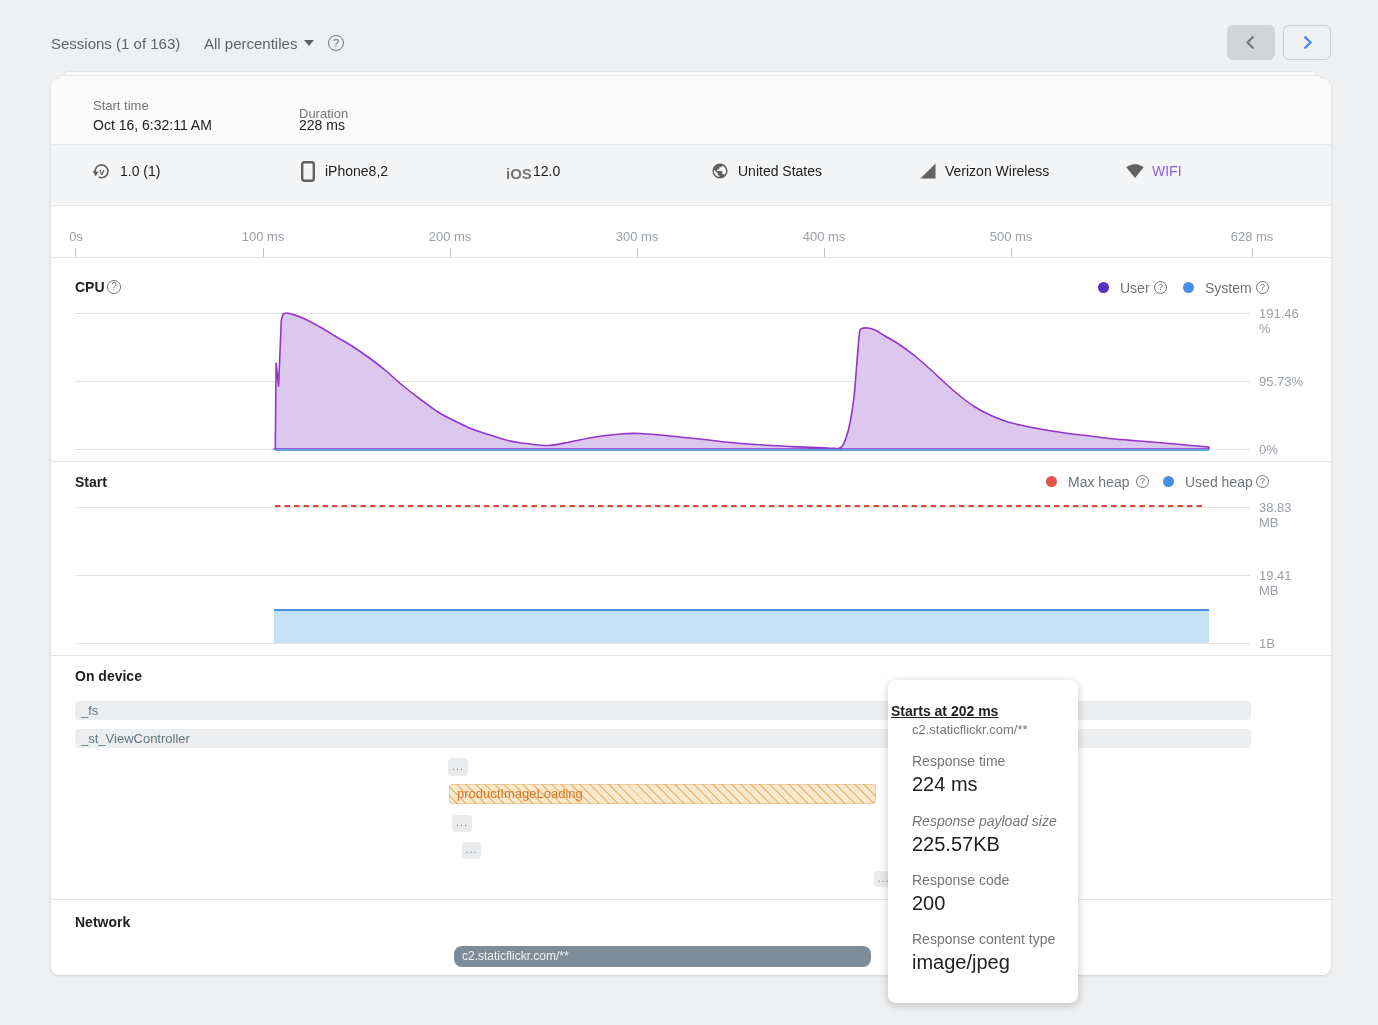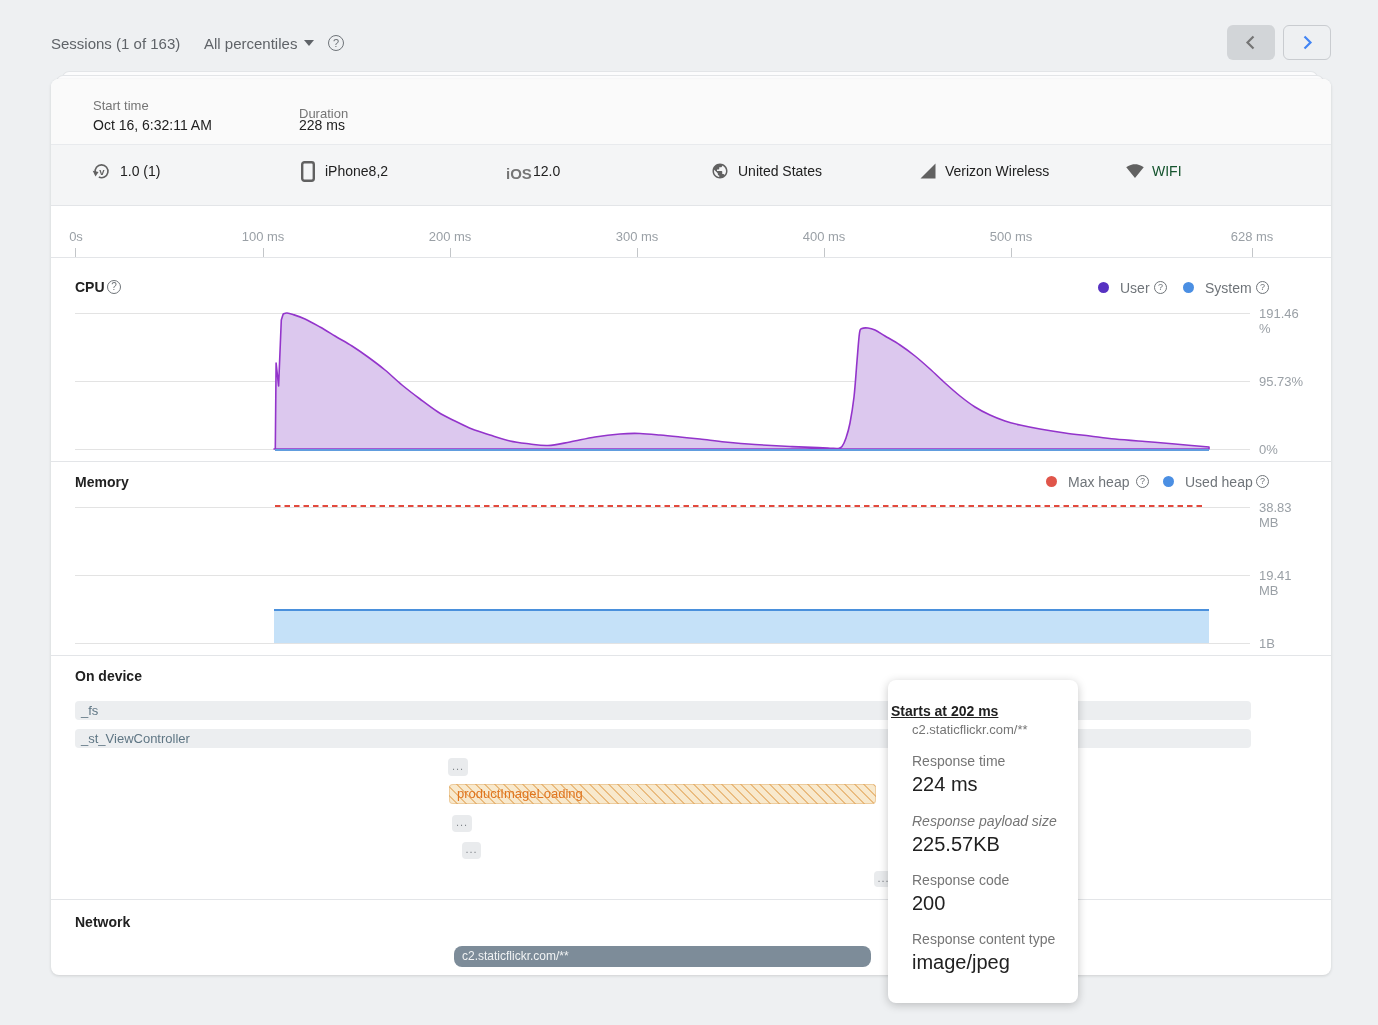--- a/index.html
+++ b/index.html
@@ -69,21 +69,21 @@
 <div class="abs" style="left:738px;top:163px;font-size:14px;color:#212121;">United States</div>
 
 <svg class="abs" style="left:919px;top:162px;" width="18" height="18" viewBox="0 0 24 24" fill="#616161">
   <path d="M2 22h20V2z"></path>
 </svg>
 <div class="abs" style="left:945px;top:163px;font-size:14px;color:#212121;">Verizon Wireless</div>
 
 <svg class="abs" style="left:1126px;top:162px;" width="18" height="18" viewBox="0 0 24 24" fill="#616161">
   <path d="M12.01 21.49L23.64 7c-.45-.34-4.93-4-11.64-4C5.28 3 .81 6.66.36 7l11.63 14.49.01.01.01-.01z"></path>
 </svg>
-<div class="abs" style="left:1152px;top:163px;font-size:14px;color:#14532d;">WIFI</div>
+<div class="abs" style="left:1152px;top:163px;font-size:14px;color:#8b5cf6;">WIFI</div>
 
 <div class="abs" style="left:51px;top:206px;width:1280px;height:52px;background:#fff;border-bottom:1px solid #e3e5e8;box-sizing:border-box;"></div>
 <div class="rlbl" style="left:76px;">0s</div>
 <div class="rlbl" style="left:263px;">100 ms</div>
 <div class="rlbl" style="left:450px;">200 ms</div>
 <div class="rlbl" style="left:637px;">300 ms</div>
 <div class="rlbl" style="left:824px;">400 ms</div>
 <div class="rlbl" style="left:1011px;">500 ms</div>
 <div class="rlbl" style="left:1252px;">628 ms</div>
 <div class="tick" style="left:75px;"></div>
@@ -111,21 +111,21 @@
 <div class="ylbl" style="top:374px;">95.73%</div>
 <div class="ylbl" style="top:442px;">0%</div>
 
 <svg class="abs" style="left:75px;top:280px;" width="1175" height="175" viewBox="0 0 1175 175">
   <path d="M 199.0 169.0 L 200.3 169.0 L 201.1 83.0 L 203.6 106.0 L 206.3 40.0 L 208.2 34.0 C 208.8 33.8 210.4 32.9 212.0 33.0 C 213.6 33.1 215.0 33.5 218.0 34.5 C 221.0 35.5 225.5 36.9 230.0 39.0 C 234.5 41.1 240.0 44.2 245.0 47.0 C 250.0 49.8 254.7 52.8 260.0 56.0 C 265.3 59.2 271.5 62.5 277.0 66.0 C 282.5 69.5 287.5 73.0 293.0 77.0 C 298.5 81.0 304.3 85.3 310.0 90.0 C 315.7 94.7 321.2 100.2 327.0 105.0 C 332.8 109.8 339.0 114.5 345.0 119.0 C 351.0 123.5 357.2 128.3 363.0 132.0 C 368.8 135.7 374.3 138.2 380.0 141.0 C 385.7 143.8 391.2 146.7 397.0 149.0 C 402.8 151.3 408.7 153.0 415.0 155.0 C 421.3 157.0 428.3 159.5 435.0 161.0 C 441.7 162.5 448.7 163.2 455.0 164.0 C 461.3 164.8 466.3 165.8 473.0 165.5 C 479.7 165.2 487.2 163.4 495.0 162.0 C 502.8 160.6 511.7 158.3 520.0 157.0 C 528.3 155.7 537.5 154.6 545.0 154.0 C 552.5 153.4 558.3 153.3 565.0 153.5 C 571.7 153.7 578.3 154.4 585.0 155.0 C 591.7 155.6 598.3 156.3 605.0 157.0 C 611.7 157.7 617.5 158.2 625.0 159.0 C 632.5 159.8 640.8 161.1 650.0 162.0 C 659.2 162.9 669.2 163.8 680.0 164.5 C 690.8 165.2 704.5 166.0 715.0 166.5 C 725.5 167.0 736.3 167.3 743.0 167.6 C 749.7 167.9 751.7 168.0 755.0 168.2 C 758.3 168.3 761.0 168.8 763.0 168.5 C 765.0 168.2 765.7 168.2 767.0 166.5 C 768.3 164.8 769.7 161.9 771.0 158.0 C 772.3 154.1 773.7 149.8 775.0 143.0 C 776.3 136.2 777.8 127.3 779.0 117.0 C 780.2 106.7 781.1 91.7 782.0 81.0 C 782.9 70.3 783.7 58.4 784.5 53.0 C 785.3 47.6 785.6 49.3 787.0 48.5 C 788.4 47.7 790.8 47.8 793.0 48.0 C 795.2 48.2 797.2 48.7 800.0 50.0 C 802.8 51.3 805.8 53.5 810.0 56.0 C 814.2 58.5 820.0 61.7 825.0 65.0 C 830.0 68.3 835.0 72.0 840.0 76.0 C 845.0 80.0 850.0 84.5 855.0 89.0 C 860.0 93.5 865.0 98.5 870.0 103.0 C 875.0 107.5 880.0 112.0 885.0 116.0 C 890.0 120.0 895.0 123.8 900.0 127.0 C 905.0 130.2 910.0 132.7 915.0 135.0 C 920.0 137.3 925.0 139.3 930.0 141.0 C 935.0 142.7 939.2 143.7 945.0 145.0 C 950.8 146.3 957.5 147.7 965.0 149.0 C 972.5 150.3 981.7 151.8 990.0 153.0 C 998.3 154.2 1006.7 155.0 1015.0 156.0 C 1023.3 157.0 1030.8 158.1 1040.0 159.0 C 1049.2 159.9 1060.0 160.7 1070.0 161.5 C 1080.0 162.3 1089.3 163.1 1100.0 164.0 C 1110.7 164.9 1128.3 166.5 1134.0 167.0 L 1134.0 169.0 L 199.0 169.0 Z" fill="#dcc8ee" stroke="#9334cb" stroke-width="1.6" stroke-linejoin="round"></path>
   <line x1="200" y1="170" x2="1134" y2="170" stroke="#619dde" stroke-width="2.2"></line>
 </svg>
 
 <div class="abs" style="left:51px;top:461px;width:1280px;height:1px;background:#e3e5e8;"></div>
 
-<div class="abs ttl" style="left:75px;top:474px;">Memory</div>
+<div class="abs ttl" style="left:75px;top:474px;">Start</div>
 <div class="abs" style="left:1046px;top:476px;width:11px;height:11px;border-radius:50%;background:#e0554a;"></div>
 <div class="abs" style="left:1068px;top:474px;font-size:14px;color:#6f7479;text-align:center;">Max heap</div>
 <div class="qi" style="left:1136px;top:475px;width:13px;height:13px;font-size:9px;line-height:11px;">?</div>
 <div class="abs" style="left:1163px;top:476px;width:11px;height:11px;border-radius:50%;background:#4b8fe3;"></div>
 <div class="abs" style="left:1185px;top:474px;font-size:14px;color:#6f7479;">Used heap</div>
 <div class="qi" style="left:1256px;top:475px;width:13px;height:13px;font-size:9px;line-height:11px;">?</div>
 
 <div class="gline" style="top:507px;"></div>
 <div class="gline" style="top:575px;"></div>
 <div class="gline" style="top:643px;"></div>

